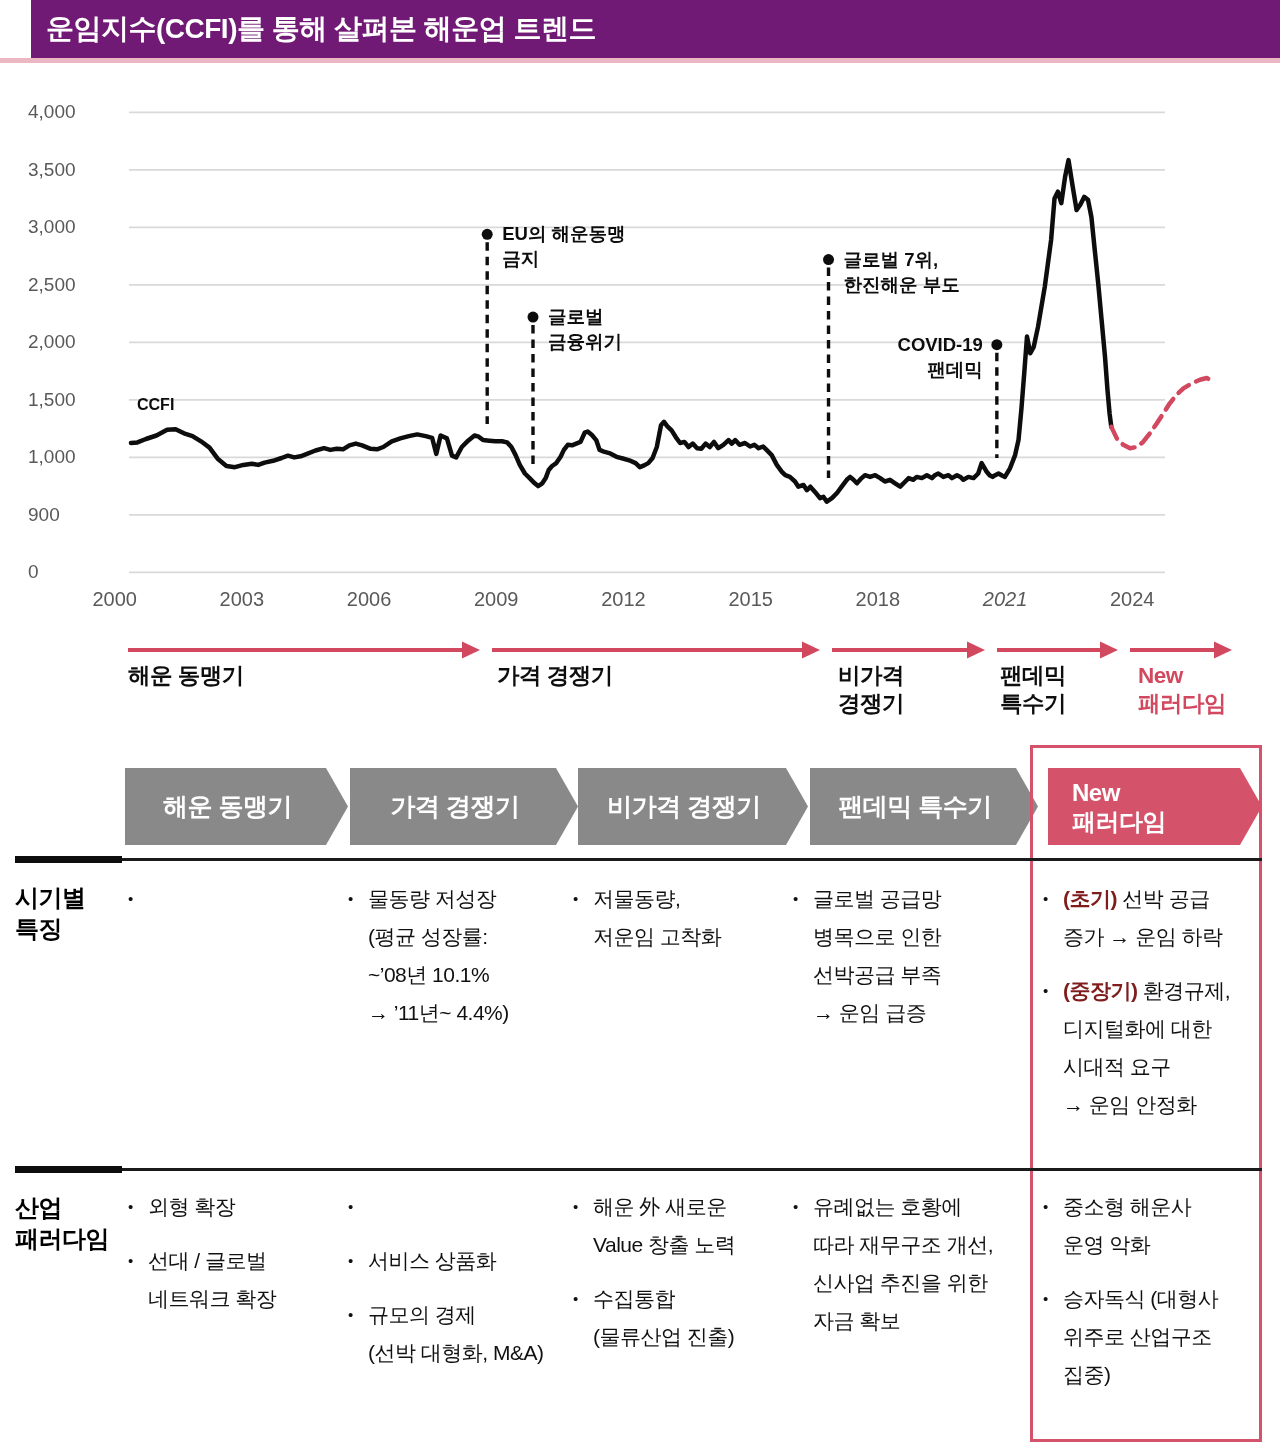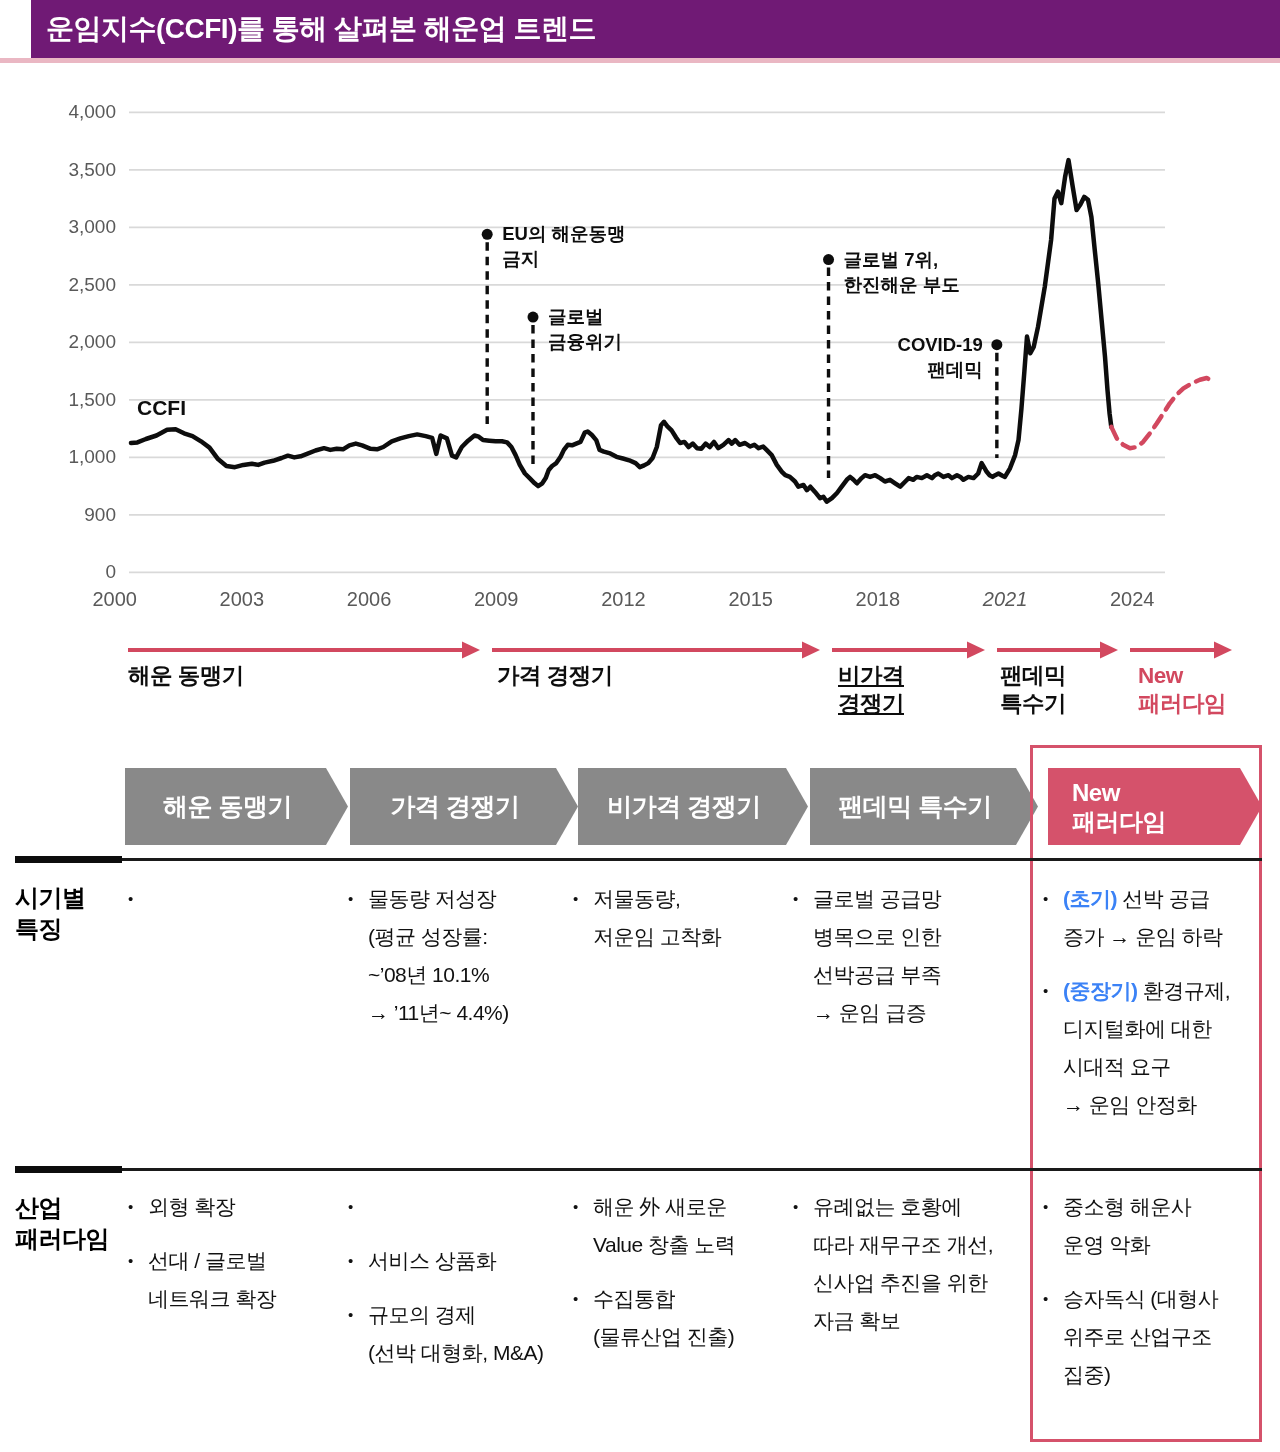--- a/index.html
+++ b/index.html
@@ -7,43 +7,43 @@
        font-family:"Liberation Sans","DejaVu Sans",sans-serif;color:#111;}
   .pre-line{white-space:pre-line;}
   
   #title-bar{position:absolute;left:0;top:0;width:1280px;height:58px;background:#701a75;
              display:flex;align-items:center;margin-left:31px;}
   #title-bar h1{margin:0 0 0 15px;font-size:28px;line-height:58px;font-weight:800;color:#ffffff;letter-spacing:-0.5px;}
   #title-strip{position:absolute;left:0;top:58px;width:1280px;height:5px;background:#eab7c3;}
   
   #chart-svg{position:absolute;left:0;top:0;width:1280px;height:745px;}
   #chart-layer{position:absolute;left:0;top:0;width:1280px;height:745px;pointer-events:none;}
-  .ytick{position:absolute;left:28px;width:88px;text-align:right;font-size:19px;color:#595959;line-height:26px;}
+  .ytick{position:absolute;left:28px;width:88px;font-size:19px;color:#595959;line-height:26px;}
   .xtick{position:absolute;top:588px;width:90px;text-align:left;font-size:20px;color:#595959;}
   .ann{position:absolute;font-size:18.5px;font-weight:700;line-height:25px;color:#0d0d0d;white-space:pre-line;}
   .period{position:absolute;top:662px;font-size:22.5px;font-weight:700;line-height:28px;color:#0d0d0d;white-space:pre-line;letter-spacing:-0.5px;}
-  #ccfi-label{position:absolute;left:137px;top:396px;font-size:21px;font-weight:800;color:#0d0d0d;}
+  #ccfi-label{position:absolute;left:137px;top:396px;font-size:16px;font-weight:800;color:#0d0d0d;}
   
   .chevron{position:absolute;top:768px;height:77px;background:#898989;color:#fff;
            display:flex;align-items:center;justify-content:center;
            font-size:25px;font-weight:800;letter-spacing:-0.5px;
            clip-path:polygon(0 0,calc(100% - 22px) 0,100% 50%,calc(100% - 22px) 100%,0 100%);
            padding-right:18px;box-sizing:border-box;white-space:nowrap;}
   .chevron.pink{background:#d5526b;justify-content:flex-start;padding-left:24px;
                 font-size:24px;line-height:29px;white-space:pre-line;}
   #pink-box{position:absolute;left:1030px;top:745px;width:232px;height:697px;
             border:3px solid #d5526b;box-sizing:border-box;}
   .rule-thick{position:absolute;left:15px;width:107px;height:7px;background:#0d0d0d;}
   .rule-thin{position:absolute;left:122px;width:1140px;height:2.5px;background:#1a1a1a;}
   .rowlabel{position:absolute;left:15px;width:112px;font-size:24px;font-weight:800;line-height:31px;color:#000;letter-spacing:-0.5px;}
   .cell{position:absolute;font-size:21px;line-height:38px;font-weight:500;color:#111;letter-spacing:-0.5px;}
   .bi{display:flex;margin-bottom:16px;}
   .bu{width:20px;flex:none;font-size:15px;line-height:38px;}
   .bt{white-space:pre-line;}
-  .pre{color:#3b82f6;font-weight:700;}
+  .pre{color:#7f1d1d;font-weight:700;}
 </style>
 </head>
 <body>
 
 <div id="title-bar">
   <h1>운임지수(CCFI)를 통해 살펴본 해운업 트렌드</h1>
 </div>
 <div id="title-strip"></div>
 
 <svg id="chart-svg" viewBox="0 0 1280 745">
@@ -100,21 +100,21 @@
     <div class="ann" style="top: 221.3px; left: 502.2px;">EU의 해운동맹
 금지</div>
     <div class="ann" style="top: 304.1px; left: 547.992px;">글로벌
 금융위기</div>
     <div class="ann" style="top: 246.6px; left: 843.52px;">글로벌 7위,
 한진해운 부도</div>
     <div class="ann" style="top: 331.7px; right: 297.152px; text-align: right;">COVID-19
 팬데믹</div>
     <div class="period pre-line" style="left: 128px;">해운 동맹기</div>
     <div class="period pre-line" style="left: 497px;">가격 경쟁기</div>
-    <div class="period pre-line" style="left: 838px; text-decoration: underline;">비가격
+    <div class="period pre-line" style="left: 838px;">비가격
 경쟁기</div>
     <div class="period pre-line" style="left: 1000px;">팬데믹
 특수기</div>
     <div class="period pre-line" style="left: 1138px; color: rgb(210, 72, 95);">New
 패러다임</div>
   </div>
 
 <div class="chevron" style="left:125px;width:223px;">
   <span>해운 동맹기</span>
 </div>

